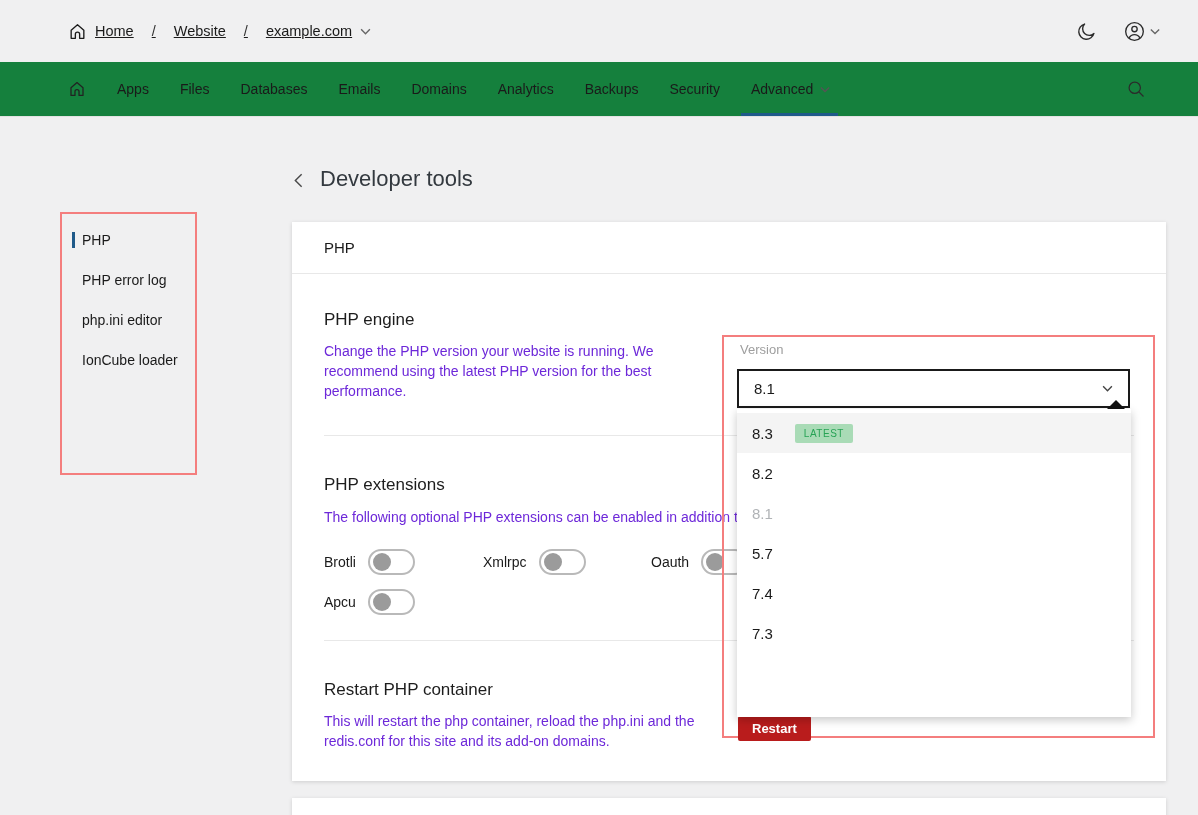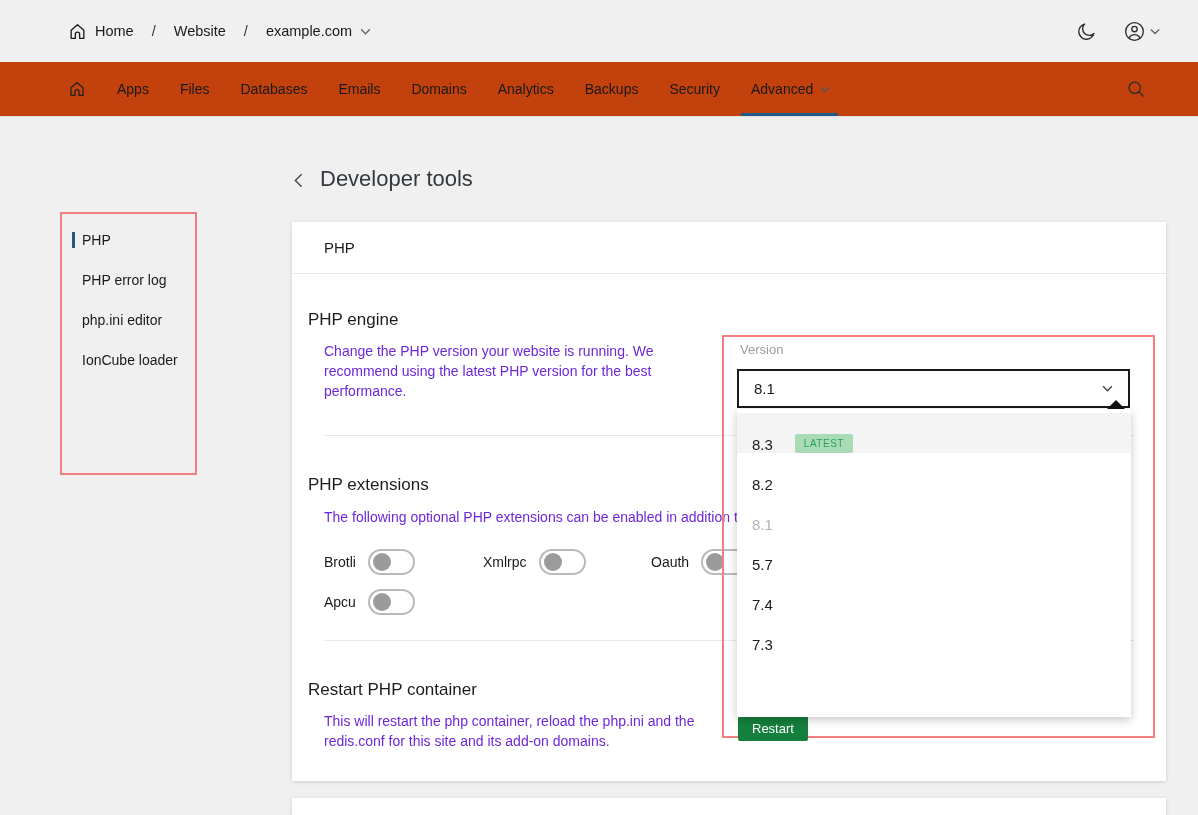--- a/index.html
+++ b/index.html
@@ -6,32 +6,32 @@
   html,body { width:1198px; height:815px; }
   body {
     font-family:"Liberation Sans","DejaVu Sans",sans-serif;
     background:#f0f0f1; color:#1a1a1a;
     position:relative; overflow:hidden;
   }
   svg { display:block; }
 
   
   .topbar { position:absolute; top:0; left:0; width:100%; height:62px;
-    display:flex; align-items:center; padding:0 38px 0 68px; }
+    display:flex; align-items:center; padding:0 38px 0 68px;text-decoration:underline; }
   .crumbs { display:flex; align-items:center; gap:18px; font-size:14.5px; }
   .crumb-home { display:flex; align-items:center; gap:8px; cursor:pointer; }
   .crumb { cursor:pointer; }
   .crumb-sep { color:#333; }
   .crumb-site { display:flex; align-items:center; gap:8px; cursor:pointer; }
   .topbar-right { margin-left:auto; display:flex; align-items:center; gap:26px; }
   .icon-btn { cursor:pointer; display:flex; align-items:center; gap:4px; color:#2b2b2b; }
 
   
   .navbar { position:absolute; top:62px; left:0; width:100%; height:55px;
-    background:#c2410c; border-bottom:1px solid #e2e2e2;
+    background:#15803d; border-bottom:1px solid #e2e2e2;
     display:flex; align-items:stretch; padding:0 52px 0 68px; }
   .nav-home { display:flex; align-items:center; margin-right:31px; cursor:pointer; color:#222; }
   .nav-items { display:flex; gap:31px; align-items:stretch; }
   .nav-item { display:flex; align-items:center; gap:7px; font-size:14px; cursor:pointer; position:relative; color:#1a1a1a; }
   .nav-item.active::after { content:""; position:absolute; left:-10px; right:-8px; bottom:0; height:3px; background:#1f5a89; }
   .nav-search { margin-left:auto; display:flex; align-items:center; cursor:pointer; color:#2b2b2b; }
 
   
   .page-head { position:absolute; left:294px; top:166px; display:flex; align-items:center; gap:17px; }
   .back-btn { cursor:pointer; color:#4a4a4a; padding-top:2px; }
@@ -43,21 +43,21 @@
   .side-item { position:relative; height:40px; display:flex; align-items:center;
     padding-left:20px; font-size:14px; cursor:pointer; }
   .active-bar { position:absolute; left:10px; top:12px; width:3px; height:16px; background:#1f5a89; }
 
   
   .card { position:absolute; left:292px; top:222px; width:874px; height:559px;
     background:#fff; box-shadow:0 1px 4px rgba(0,0,0,.14); }
   .card-header { position:absolute; top:0; left:0; right:0; height:52px;
     border-bottom:1px solid #e8e8e8; display:flex; align-items:center; padding-left:32px;
     font-size:15px; }
-  .sec-heading { position:absolute; left:16px; font-size:17px; color:#1d1d1d; }
+  .sec-heading { position:absolute; left:32px; font-size:17px; color:#1d1d1d; }
   .sec-text { position:absolute; left:32px; font-size:14px; line-height:20px; color:#6d28d9; }
   .divider { position:absolute; left:32px; right:32px; height:1px; background:#e8e8e8; }
 
   .h-engine { top:88px; }
   .p-engine { top:119px; width:350px; }
   .div-1 { top:213px; }
   .h-ext { top:253px; }
   .p-ext { top:285px; white-space:nowrap; }
   .div-2 { top:418px; }
   .h-restart { top:458px; }
@@ -83,31 +83,31 @@
   .version-select { position:absolute; left:737px; top:369px; width:393px; height:39px;
     background:#fff; border:2px solid #1a1a1a; display:flex; align-items:center;
     padding:0 15px; font-size:15px; cursor:pointer; z-index:5; }
   .version-select .chev { margin-left:auto; color:#444; }
   .tip-arrow { position:absolute; left:1107px; top:400px; width:0; height:0; z-index:7;
     border-left:9px solid transparent; border-right:9px solid transparent;
     border-bottom:9px solid #111; }
   .dd-panel { position:absolute; left:737px; top:409px; width:394px; height:308px;
     background:#fff; box-shadow:0 3px 9px rgba(0,0,0,.22); z-index:6;
     overflow:hidden; padding-top:4px; }
-  .dd-option { height:40px; display:flex; align-items:flex-end; padding-left:15px;
+  .dd-option { height:40px; display:flex; align-items:center; padding-left:15px;
     font-size:15px; cursor:pointer; }
   .dd-option.highlighted { background:#f4f4f4; }
   .dd-option.disabled { color:#b0b3b6; }
   .dd-badge { margin-left:22px; background:#a9dbb6; color:#27a355; font-size:10px;
     letter-spacing:.5px; padding:4px 9px; border-radius:2px; }
 
   
   .restart-btn { position:absolute; left:738px; top:716px; height:25px; z-index:5;
-    background:#15803d; color:#fff; font-size:13px; border:none; padding:0 14px;
-    display:flex; align-items:center; border-radius:2px; cursor:pointer; }
+    background:#b91c1c; color:#fff; font-size:13px; border:none; padding:0 14px;
+    display:flex; align-items:center; border-radius:2px; cursor:pointer;font-weight:bold; }
 
   
   .card-next { position:absolute; left:292px; top:798px; width:874px; height:40px;
     background:#fff; box-shadow:0 1px 4px rgba(0,0,0,.14); }
 </style>
 </head>
 <body>
 
 <div class="topbar">
   <div class="crumbs">

